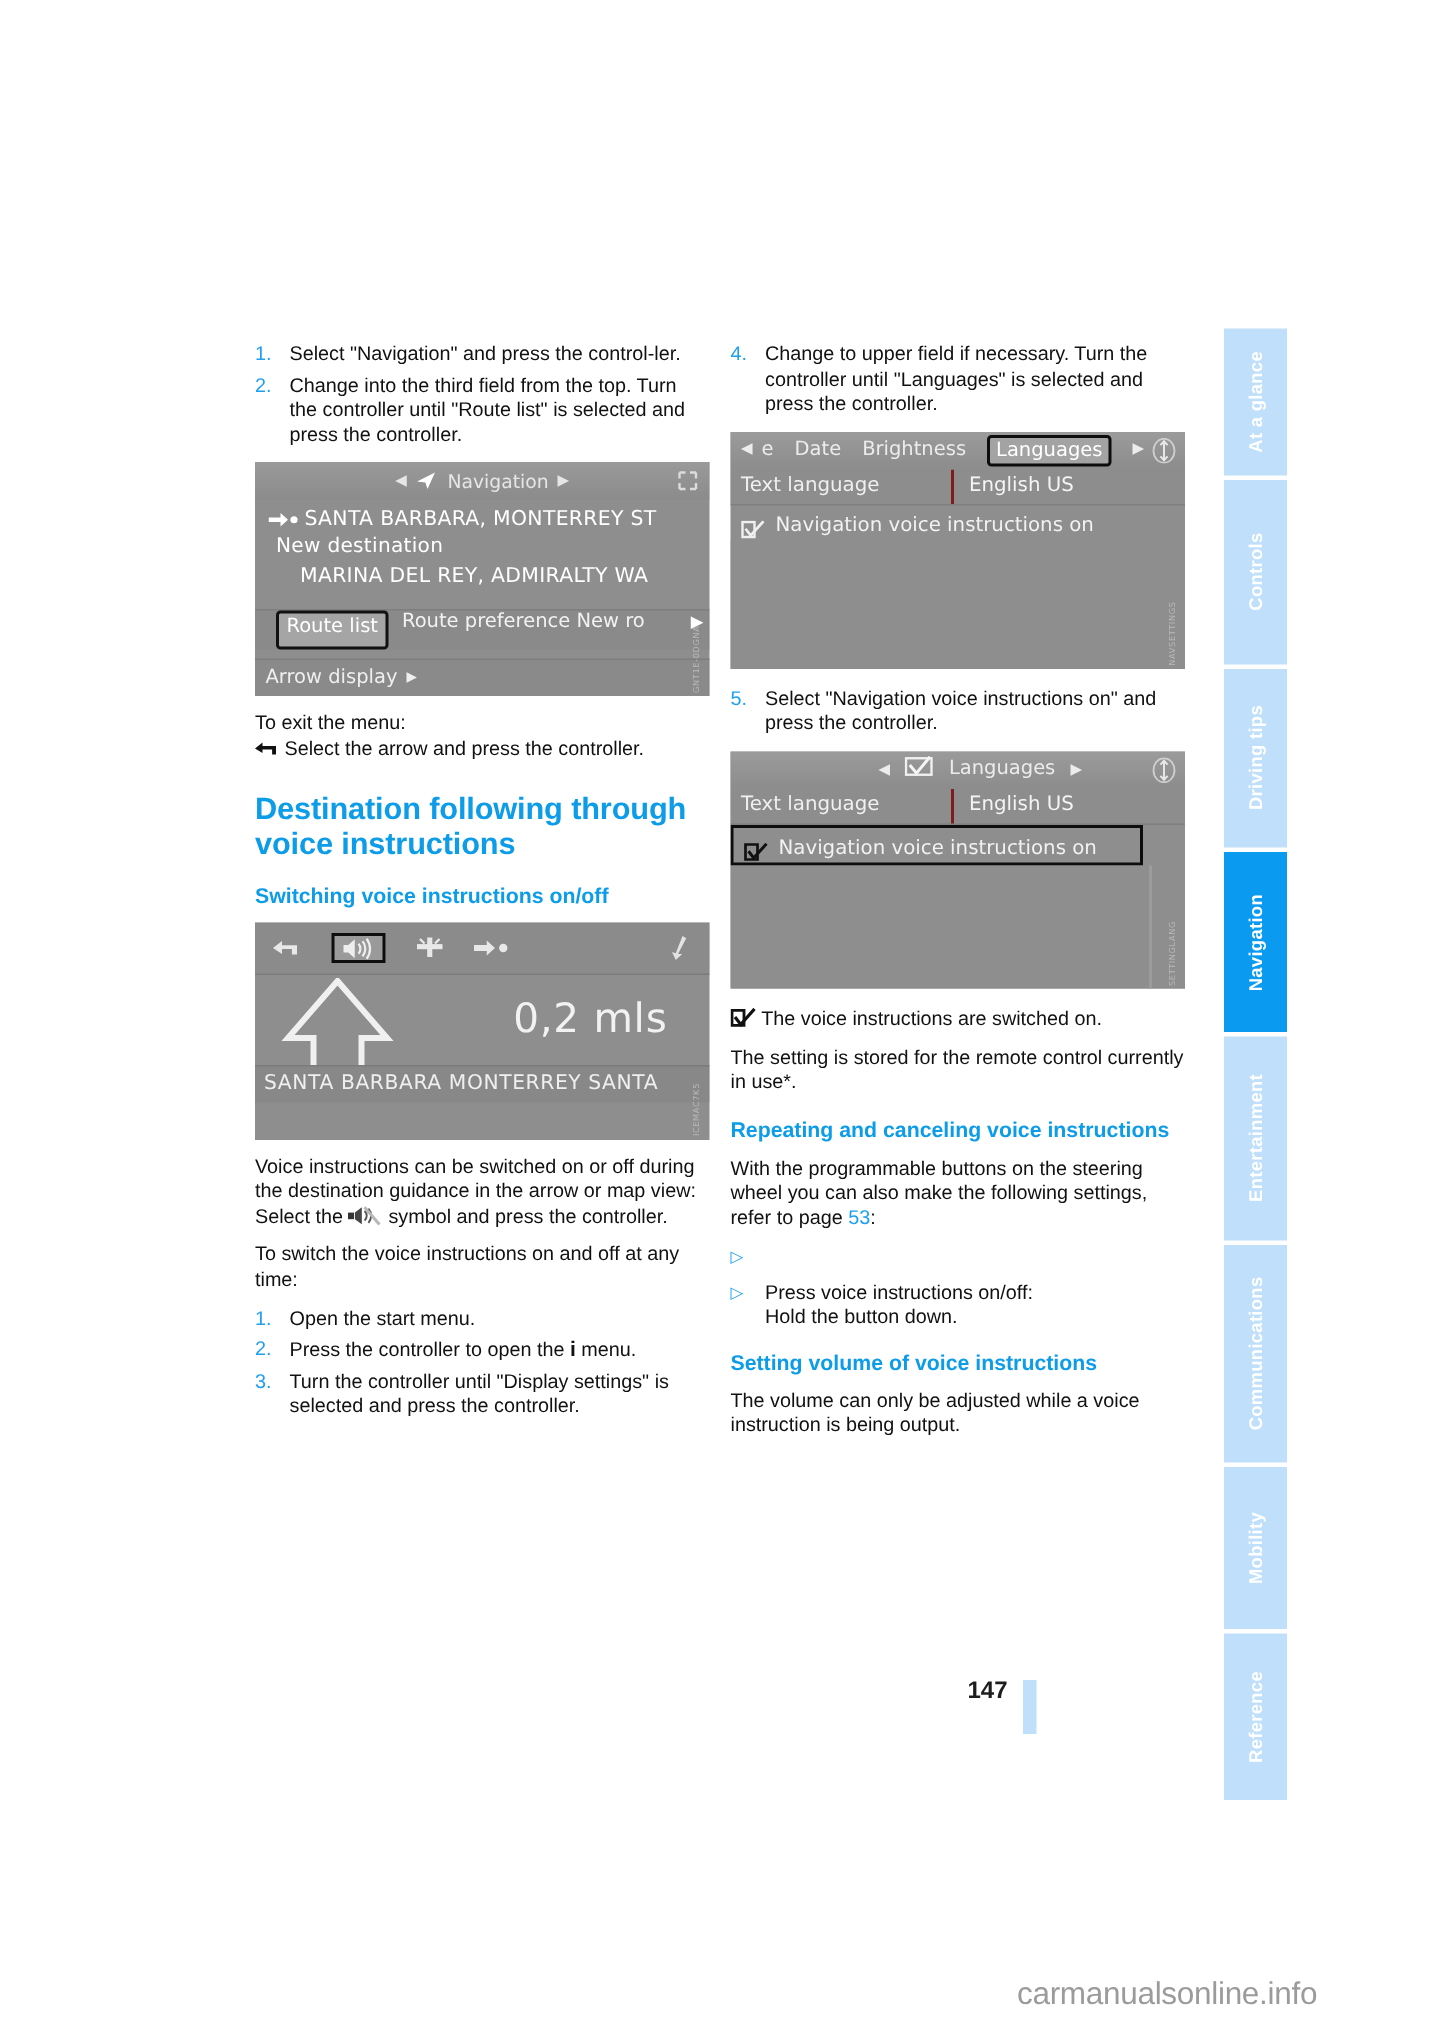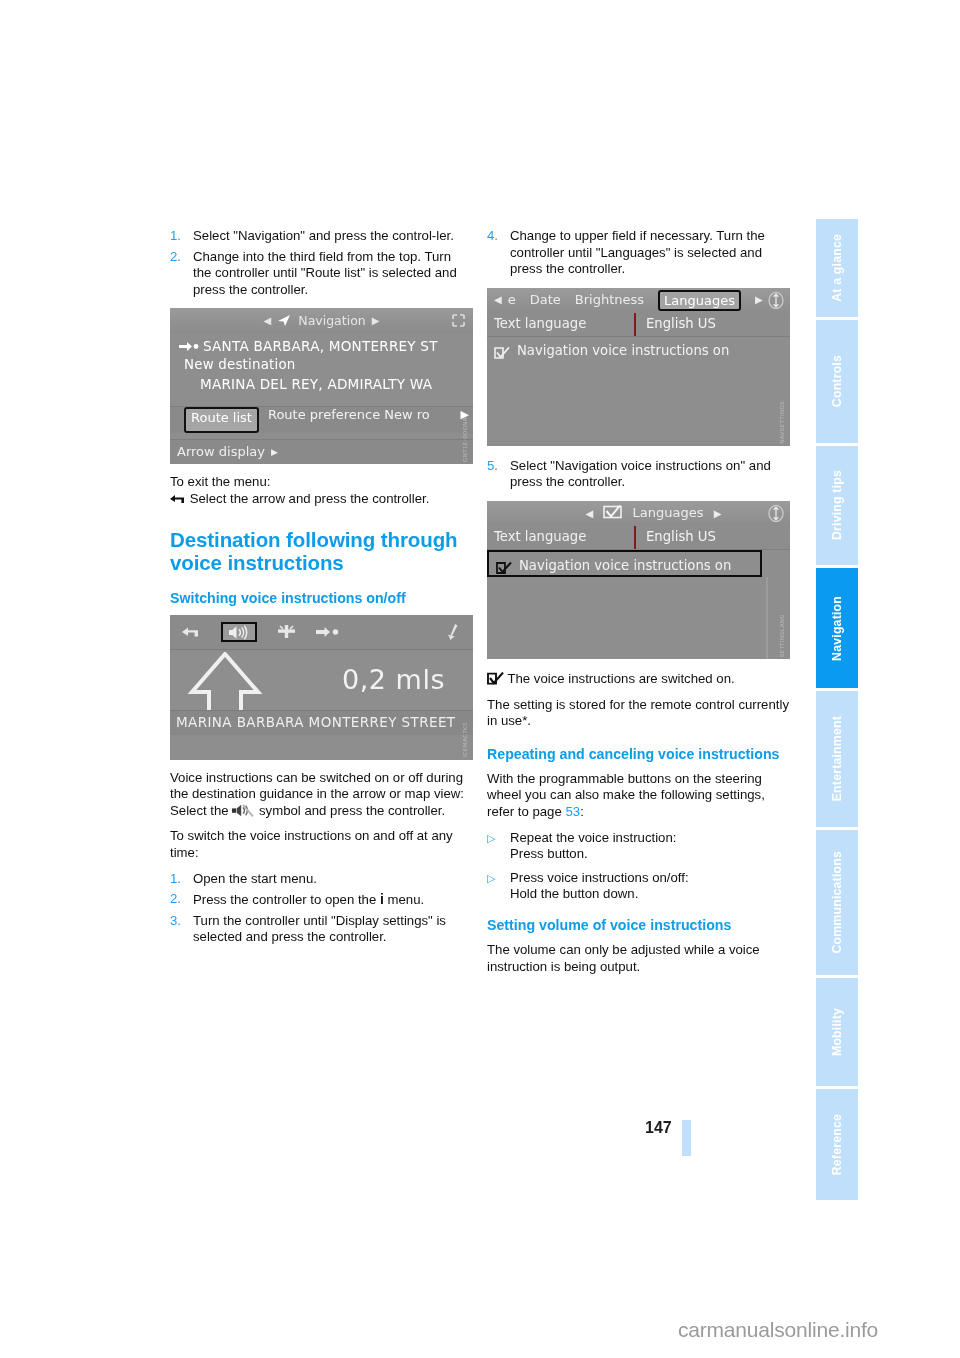--- a/index.html
+++ b/index.html
@@ -424,21 +424,21 @@
           <svg width="15" height="16" viewBox="0 0 15 16">
               <path d="M9 0 L11.5 1.5 L6 12 L8.8 12 L4.5 16 L2 10.6 L4.5 11.5 Z" fill="#e3e3e3"></path>
             </svg>
         </span>
       </div>
       <div class="stage">
         <svg width="78" height="82" viewBox="0 0 78 82" style="position:absolute;left:16px;top:2px">
           <path d="M39 2 L72 40 H55 V80 H23 V40 H6 Z" fill="none" stroke="#f0f0f0" stroke-width="4"></path>
         </svg>
         <div class="dist">0,2 mls</div>
-        <div class="street">MARINA BARBARA MONTERREY STREET</div>
+        <div class="street">SANTA BARBARA MONTERREY SANTA</div>
       </div>
       <div class="wmark">ICEMAC7K5</div>
     </div>
 
     <p>Voice instructions can be switched on or off during the destination guidance in the arrow or map view:</p>
     <p style="margin-top:-9px">
       <span>Select the </span><span class="ico">
         <svg width="23" height="13" viewBox="0 0 23 13">
             <rect x="0" y="4.4" width="4" height="4.4" fill="#333"></rect>
             <path d="M4.6 4.4 L9.2 0.8 v11.4 L4.6 8.8z" fill="#444"></path>
@@ -564,24 +564,20 @@
       <span>The voice instructions are switched on.</span>
     </p>
     <p>The setting is stored for the remote control currently in use*.</p>
 
     <h2 class="sub">Repeating and canceling voice instructions</h2>
     <p><span>With the programmable buttons on the steering wheel you can also make the following settings, refer to page </span><span class="linkpage">53</span><span>:</span></p>
 
     <div class="blist">
       <div class="bitem">
         <div class="bmark">▷</div>
-        <div>
-          <div>Repeat the voice instruction:</div>
-          <div>Press button.</div>
-        </div>
       </div>
       <div class="bitem">
         <div class="bmark">▷</div>
         <div>
           <div>Press voice instructions on/off:</div>
           <div>Hold the button down.</div>
         </div>
       </div>
     </div>
 

